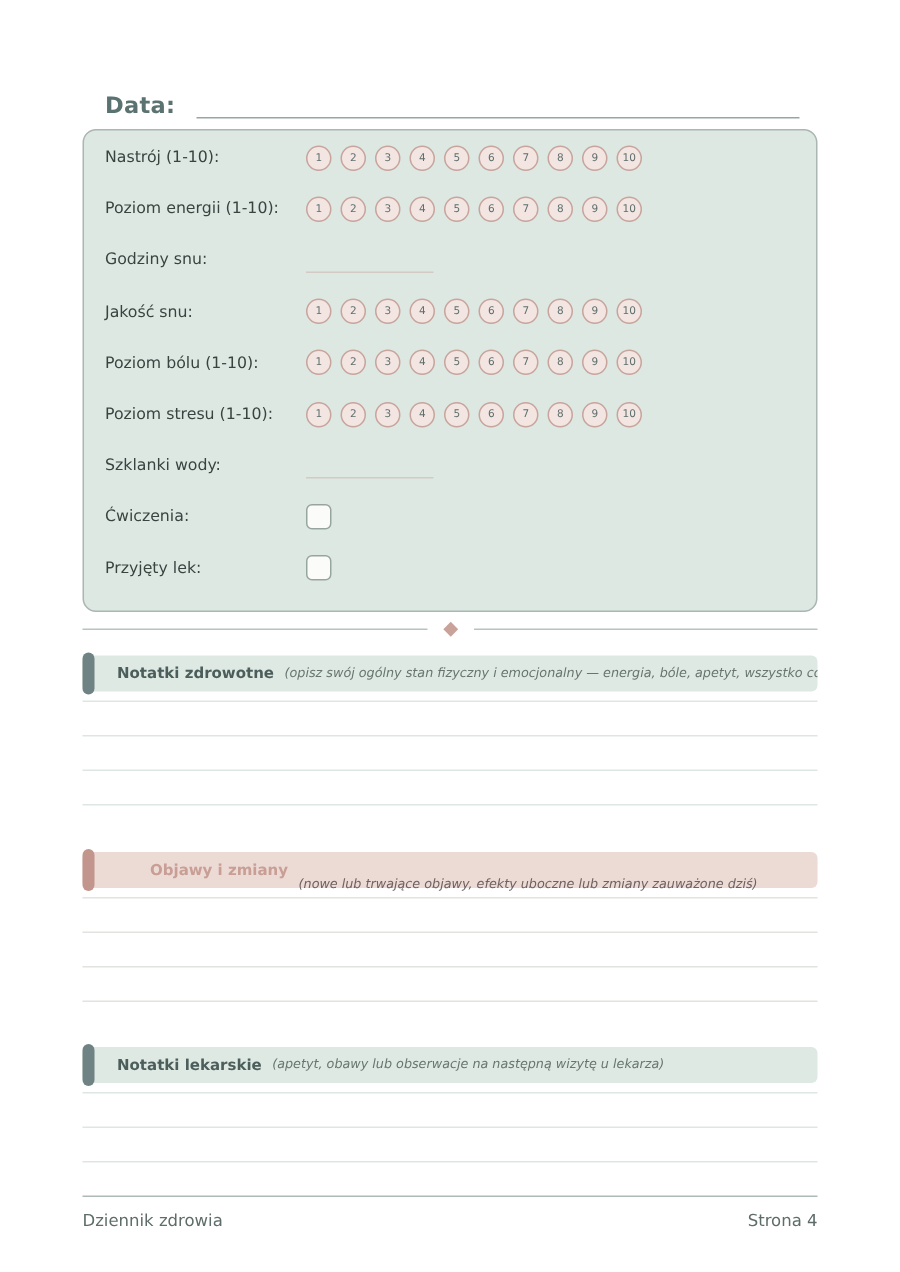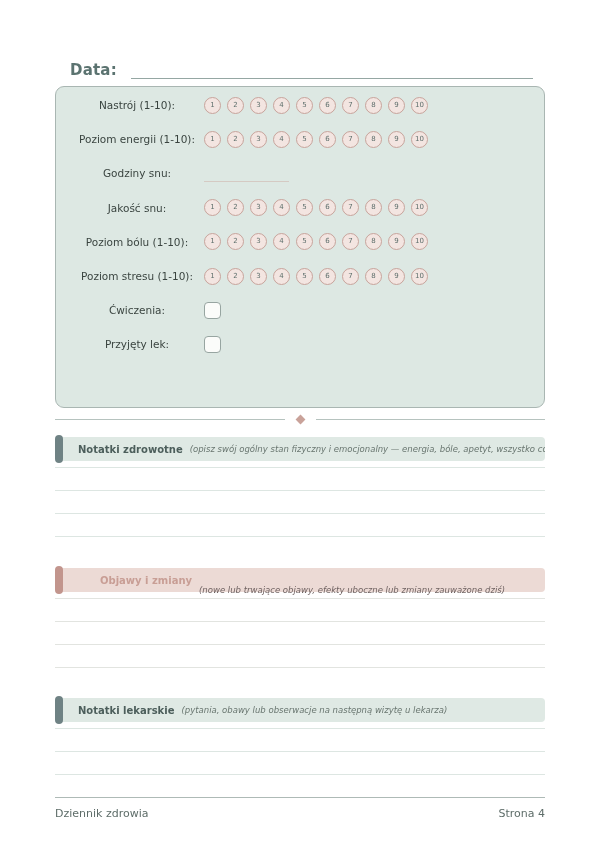--- a/index.html
+++ b/index.html
@@ -12,21 +12,21 @@
   .date-row { position:absolute; left:70px; top:61px; width:463px; display:flex; }
   .date-label { font-weight:bold; font-size:15px; color:#5b7370; letter-spacing:.2px; }
   .date-line { flex:1; margin-left:14px; height:17px; border-bottom:1px solid #95a7a3; }
 
   
   .tracker {
     position:absolute; left:55px; top:86px; width:490px; height:322px;
     box-sizing:border-box; background:#dde8e3; border:1px solid #a9b6b2;
     border-radius:9px; padding:1px 14px;
   }
-  .trow { height:34.2px; display:flex; align-items:center;text-align:center; }
+  .trow { height:34.2px; display:flex; align-items:center; }
   .trow-label { width:134px; font-size:10.5px; color:#39433f; }
   .circles { display:flex; gap:6px; align-items:center; }
   .circle {
     width:15px; height:15px; border-radius:50%;
     background:#f3e5e1; border:1px solid #c7a49c; color:#5e6f6c;
     font-size:7px; line-height:15px; display:flex; align-items:center; justify-content:center;
   }
   .write-line { width:85px; height:1px; margin-top:16px; border-bottom:1px solid #d5cac3; }
   .checkbox {
     width:15px; height:15px; box-sizing:content-box;
@@ -155,20 +155,24 @@
           <span class="circle">4</span>
           <span class="circle">5</span>
           <span class="circle">6</span>
           <span class="circle">7</span>
           <span class="circle">8</span>
           <span class="circle">9</span>
           <span class="circle">10</span>
         </span>
     </div>
     <div class="trow">
+      <span class="trow-label">Szklanki wody:</span>
+      <span class="write-line"></span>
+    </div>
+    <div class="trow">
       <span class="trow-label">Ćwiczenia:</span>
       <span class="checkbox"></span>
     </div>
     <div class="trow">
       <span class="trow-label">Przyjęty lek:</span>
       <span class="checkbox"></span>
     </div>
   </div>
 
   <div class="divider">
@@ -202,21 +206,21 @@
         <div class="ruled-line"></div>
         <div class="ruled-line"></div>
         <div class="ruled-line"></div>
       </div>
   </div>
 
   <div class="section sage" style="top:698px">
     <div class="sec-header">
       <span class="sec-bar"></span>
       <span class="sec-title">Notatki lekarskie</span>
-      <span class="sec-hint">(pytania, obawy lub obserwacje na następną wizytę u lekarza)</span>
+      <span class="sec-hint">(apetyt, obawy lub obserwacje na następną wizytę u lekarza)</span>
     </div>
     <div class="lines">
         <div class="ruled-line"></div>
         <div class="ruled-line"></div>
         <div class="ruled-line"></div>
       </div>
   </div>
 
   <div class="footer">
     <span>Dziennik zdrowia</span>

